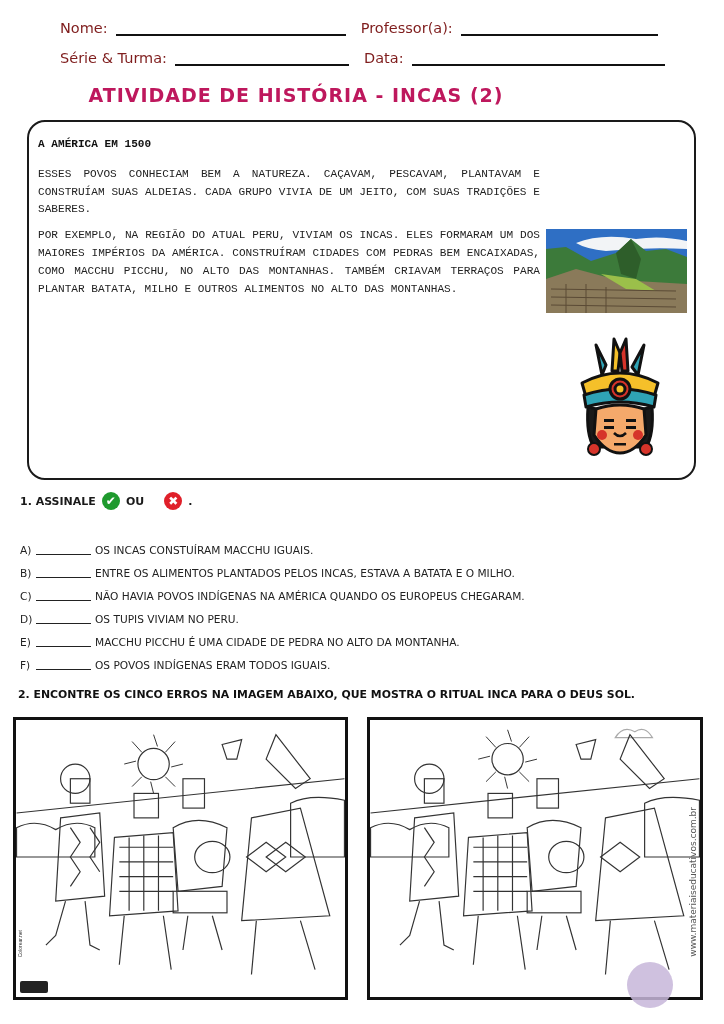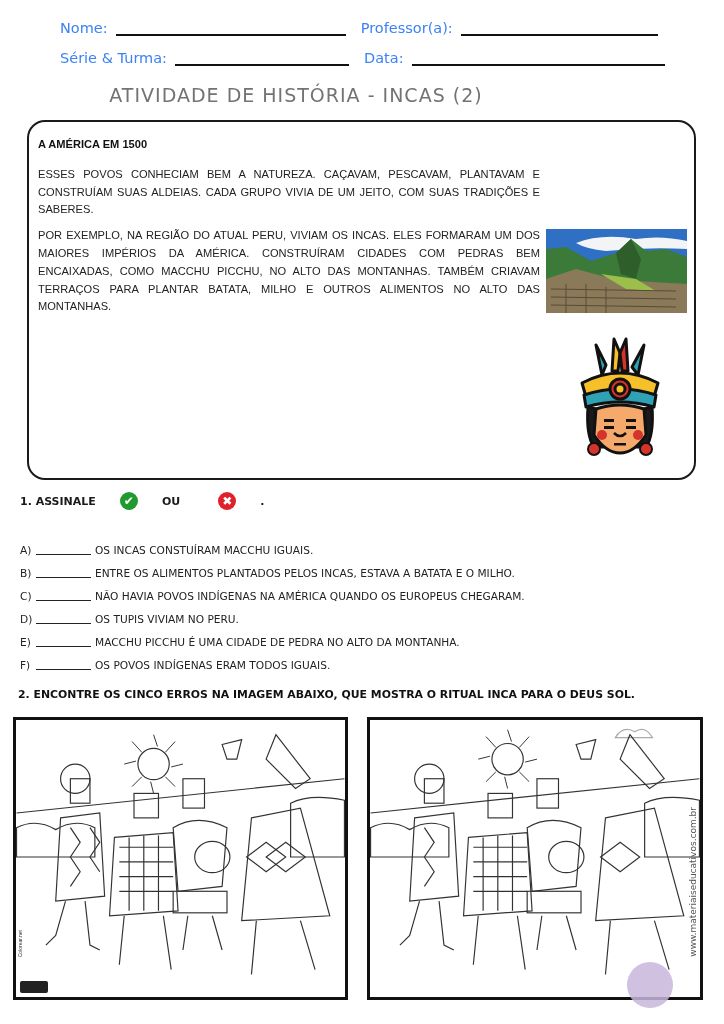--- a/index.html
+++ b/index.html
@@ -1,37 +1,37 @@
 <!DOCTYPE html>
 <html><head>
 <meta charset="utf-8">
 <style>
   * { box-sizing: border-box; margin: 0; padding: 0; }
   html, body { width: 724px; height: 1024px; background: #ffffff; overflow: hidden; }
   body { position: relative; font-family: "Liberation Sans", sans-serif; color: #1a1a1a; }
 
-  .hdr-row { position: absolute; left: 60px; font-family: "DejaVu Sans", sans-serif; font-size: 14.5px; color: #3b82f6; display: flex; align-items: flex-end; }
+  .hdr-row { position: absolute; left: 60px; font-family: "DejaVu Sans", sans-serif; font-size: 14.5px; color: #7f1d1d; display: flex; align-items: flex-end; }
   .hdr-row .lbl { white-space: nowrap; }
   .hdr-row .line { border-bottom: 2px solid #111; height: 14px; margin-left: 8px; }
   #row1 { top: 20px; }
   #row2 { top: 50px; }
 
-  .title { position: absolute; top: 84px; left: 0; width: 592px; text-align: center; font-family: "DejaVu Sans", sans-serif; font-weight: normal; font-size: 19px; color: #737373; letter-spacing: 1px; }
+  .title { position: absolute; top: 84px; left: 0; width: 592px; text-align: center; font-family: "DejaVu Sans", sans-serif; font-weight: bold; font-size: 19px; color: #be185d; letter-spacing: 1px; }
 
   .textbox { position: absolute; left: 27px; top: 120px; width: 669px; height: 360px; border: 2px solid #1a1a1a; border-radius: 18px; }
-  .tb-inner { position: absolute; left: 9px; top: 14px; width: 502px; font-family: Liberation Sans, sans-serif; font-size: 11.1px; line-height: 17.8px; text-align: justify; color: #222; }
+  .tb-inner { position: absolute; left: 9px; top: 14px; width: 502px; font-family: Liberation Mono, monospace; font-size: 11.1px; line-height: 17.8px; text-align: justify; color: #222; }
   .tb-inner h3 { font-size: 11.1px; font-weight: bold; color: #111; line-height: 17.8px; }
   .tb-inner p { margin-bottom: 0; }
   .tb-inner .gap { height: 12px; }
   .tb-inner .gap2 { height: 8px; }
 
   .photo { position: absolute; left: 546px; top: 229px; width: 141px; height: 84px; overflow: hidden; }
   .avatar-icon { position: absolute; left: 574px; top: 335px; width: 92px; height: 124px; }
 
-  .q1 { position: absolute; left: 20px; top: 492px; font-family: "DejaVu Sans", sans-serif; font-weight: bold; font-size: 11px; display: flex; align-items: center; gap: 24px; }
+  .q1 { position: absolute; left: 20px; top: 492px; font-family: "DejaVu Sans", sans-serif; font-weight: bold; font-size: 11px; display: flex; align-items: center; gap: 6px; }
   .check-icon, .x-icon { display: inline-flex; width: 18px; height: 18px; border-radius: 50%; align-items: center; justify-content: center; color: #fff; font-size: 12px; font-weight: bold; }
   .check-icon { background: #1f9a2e; }
   .x-icon { background: #e0202a; margin-left: 14px; }
 
   .answers { position: absolute; left: 20px; top: 538px; font-family: "DejaVu Sans", sans-serif; font-size: 10.6px; color: #222; }
   .answer { height: 23px; display: flex; align-items: center; white-space: nowrap; }
   .answer .letter { width: 14px; }
   .answer .blank { display: inline-block; width: 55px; border-bottom: 1px solid #222; height: 10px; margin: 0 4px 0 2px; }
 
   .q2 { position: absolute; left: 18px; top: 688px; font-family: "DejaVu Sans", sans-serif; font-weight: bold; font-size: 10.9px; color: #111; white-space: nowrap; }

